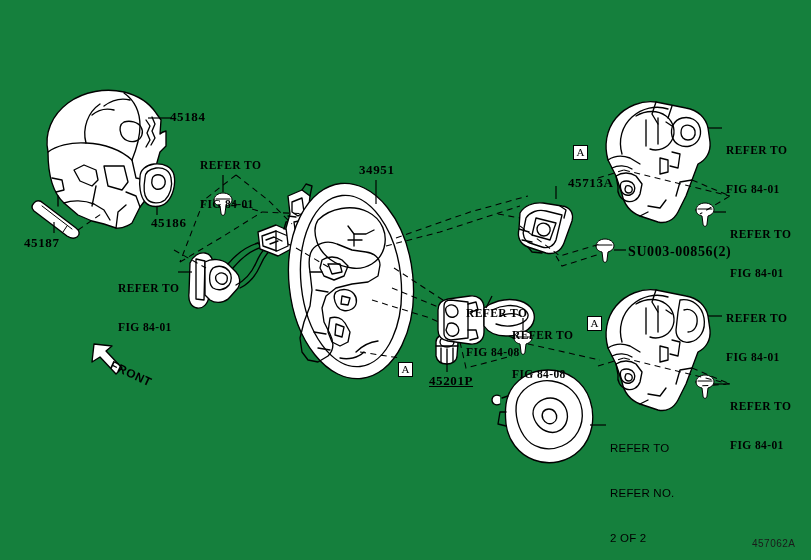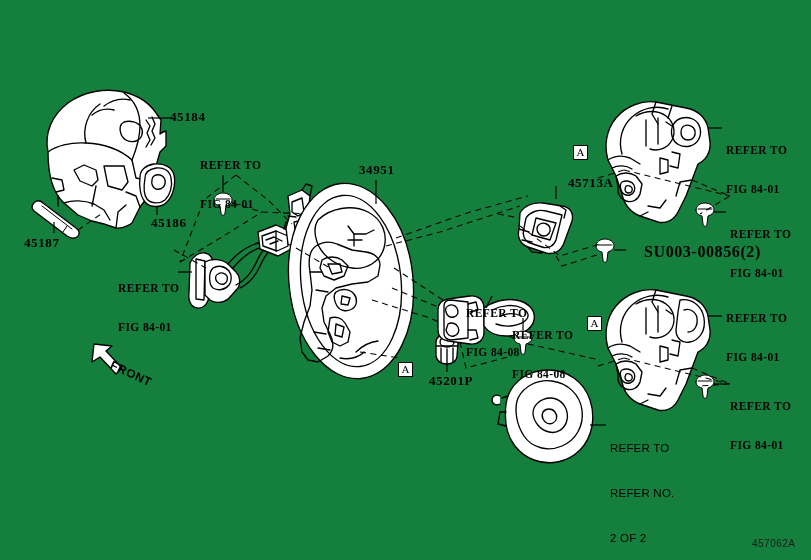--- a/index.html
+++ b/index.html
@@ -437,25 +437,25 @@
   </svg>
 
   <div class="lbl partno" style="left:170px; top:110px;">45184</div>
 
   <div class="lbl partno" style="left:139px; top:216px;margin-left:12px;">45186</div>
 
   <div class="lbl partno" style="left:24px; top:236px;">45187</div>
 
   <div class="lbl partno" style="left:359px; top:163px;">34951</div>
 
-  <div class="lbl partno" style="left:429px; top:374px;">45201P</div>
+  <div class="lbl partno" style="left:429px; top:374px;text-decoration:underline;">45201P</div>
 
   <div class="lbl partno" style="left:552px; top:176px;margin-left:16px;">45713A</div>
 
-  <div class="lbl partno" style="left:628px; top:245px; font-size:16px;margin-left:16px;">SU003-00856(2)</div>
+  <div class="lbl partno" style="left:628px; top:245px; font-size:14px;">SU003-00856(2)</div>
 
   <div class="lbl refer" style="left:200px; top:133px;">
     <div>REFER TO</div>
     <div>FIG 84-01</div>
   </div>
 
   <div class="lbl refer" style="left:118px; top:256px;">
     <div>REFER TO</div>
     <div>FIG 84-01</div>
   </div>

